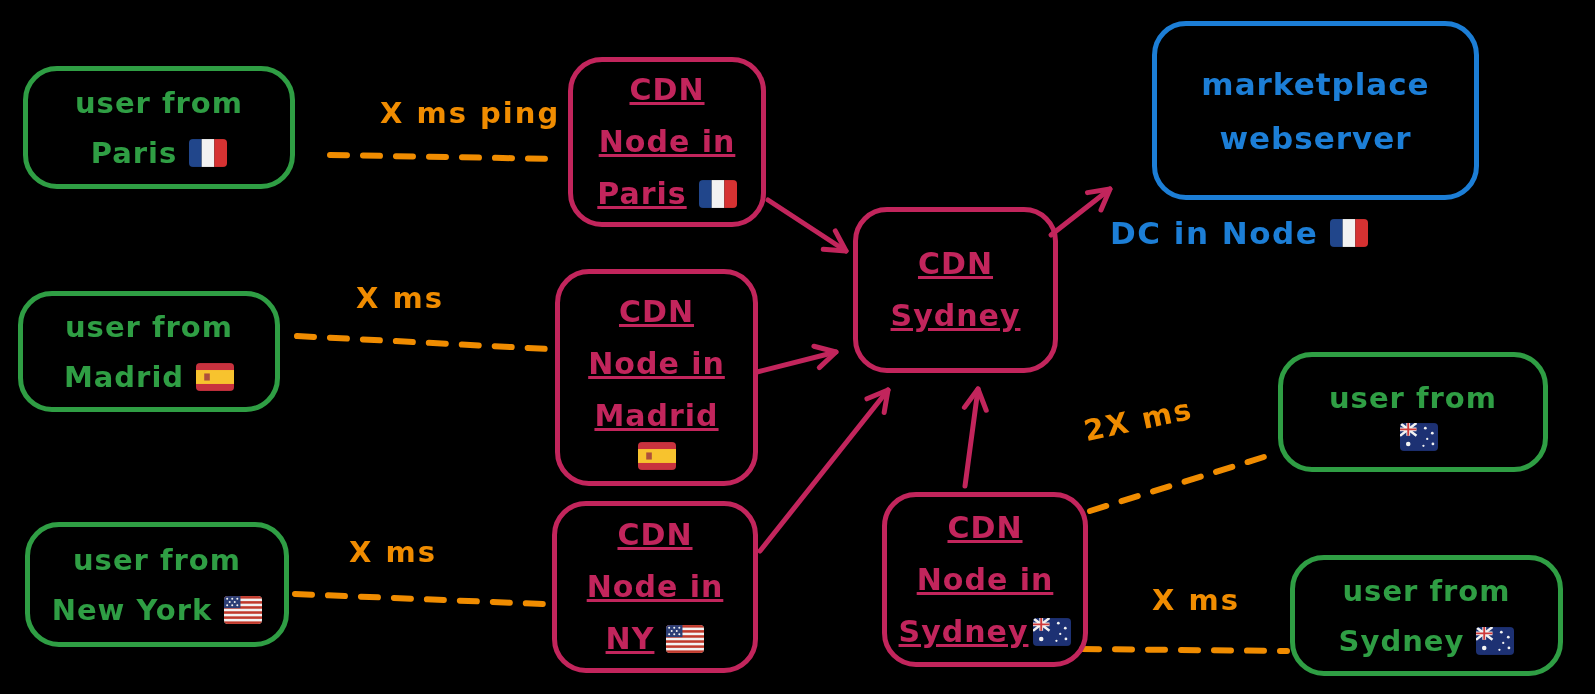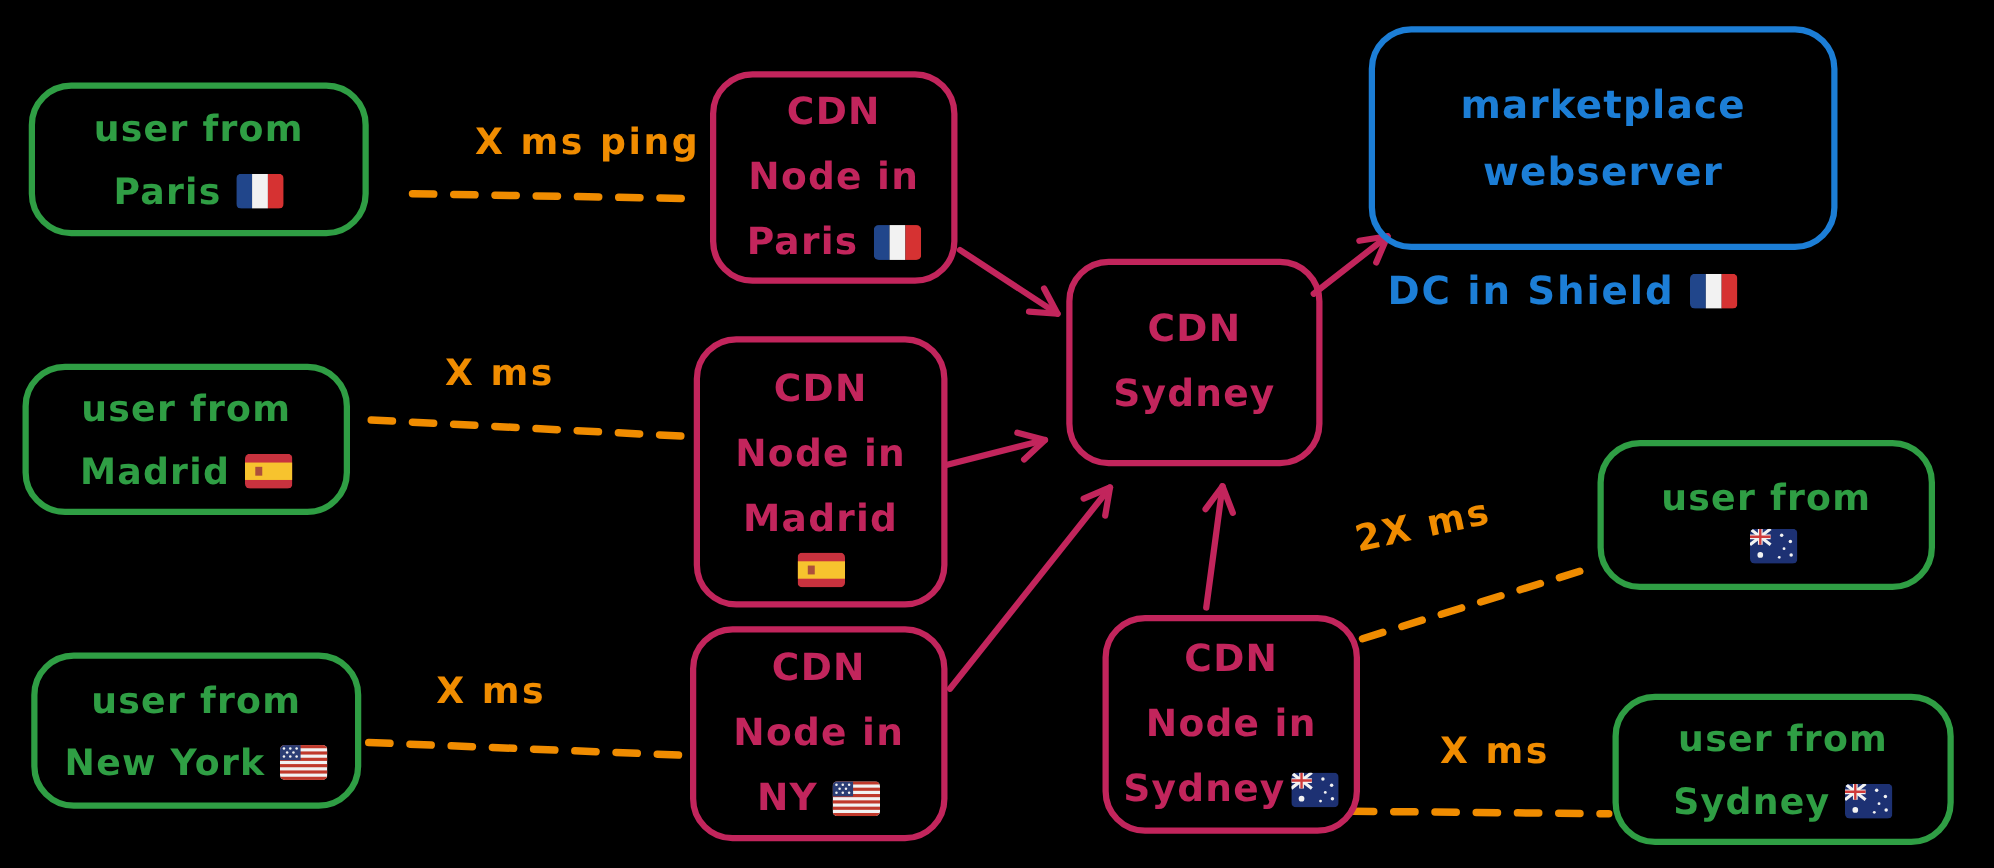--- a/index.html
+++ b/index.html
@@ -16,21 +16,21 @@
     display:flex;flex-direction:column;align-items:center;justify-content:center;
     border-radius:34px;
     box-sizing:border-box;
     text-align:center;
     font-weight:bold;
     letter-spacing:1px;
   }
   .node .line{display:flex;align-items:center;justify-content:center;white-space:nowrap;}
   .user{border:5px solid #2f9e44;color:#2f9e44;font-size:29px;text-align:center;}
   .user .line{line-height:50px;}
-  .cdn{border:5px solid #c2255c;color:#c2255c;font-size:30px;}
+  .cdn{border:5px solid #c2255c;color:#c2255c;font-size:30px;text-decoration:underline;}
   .cdn .line{line-height:52px;}
   .server{border:5px solid #1c7ed6;color:#1c7ed6;font-size:31px;}
   .server .line{line-height:54px;}
   .latency{
     position:absolute;z-index:2;
     color:#f08c00;font-size:29px;font-weight:bold;letter-spacing:2px;
     white-space:nowrap;
   }
   .rot{transform:rotate(-12deg);transform-origin:left bottom;}
   .dc-label{
@@ -313,31 +313,31 @@
 
   <div class="node cdn" style="left:853px;top:207px;width:205px;height:166px">
     <div class="line">
         <span>CDN</span>
       </div>
     <div class="line">
         <span>Sydney</span>
       </div>
   </div>
 
-  <div class="node server" style="left:1095px;top:21px;width:375px;height:179px">
+  <div class="node server" style="left:1152px;top:21px;width:327px;height:179px">
     <div class="line">
         <span>marketplace</span>
       </div>
     <div class="line">
         <span>webserver</span>
       </div>
   </div>
 
   <div class="dc-label" style="left:1110px;top:215px">
-    <span>DC in Shield</span>
+    <span>DC in Node</span>
       <span class="flag">
         <svg viewBox="0 0 30 22" width="38" height="28">
           <rect width="10" height="22" fill="#21468b"></rect>
           <rect x="10" width="10" height="22" fill="#f2f2f2"></rect>
           <rect x="20" width="10" height="22" fill="#d63232"></rect>
         </svg>
       </span>
   </div>
 
   <div class="latency" style="left:380px;top:96px">X ms ping</div>

